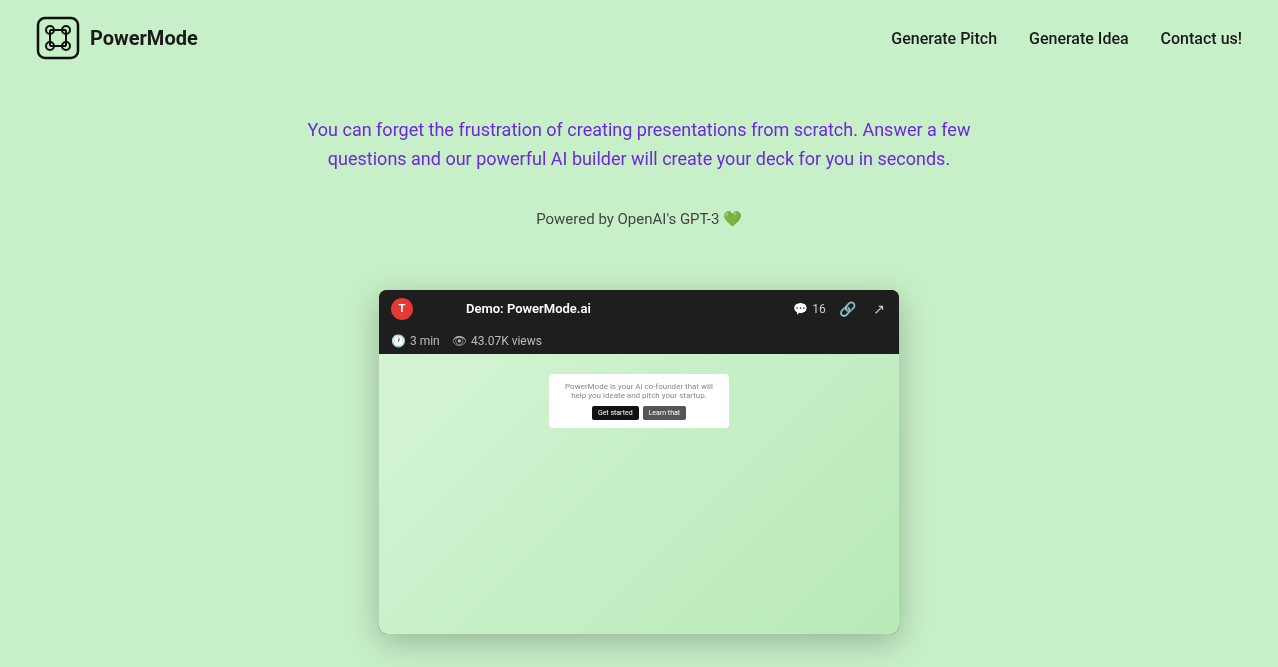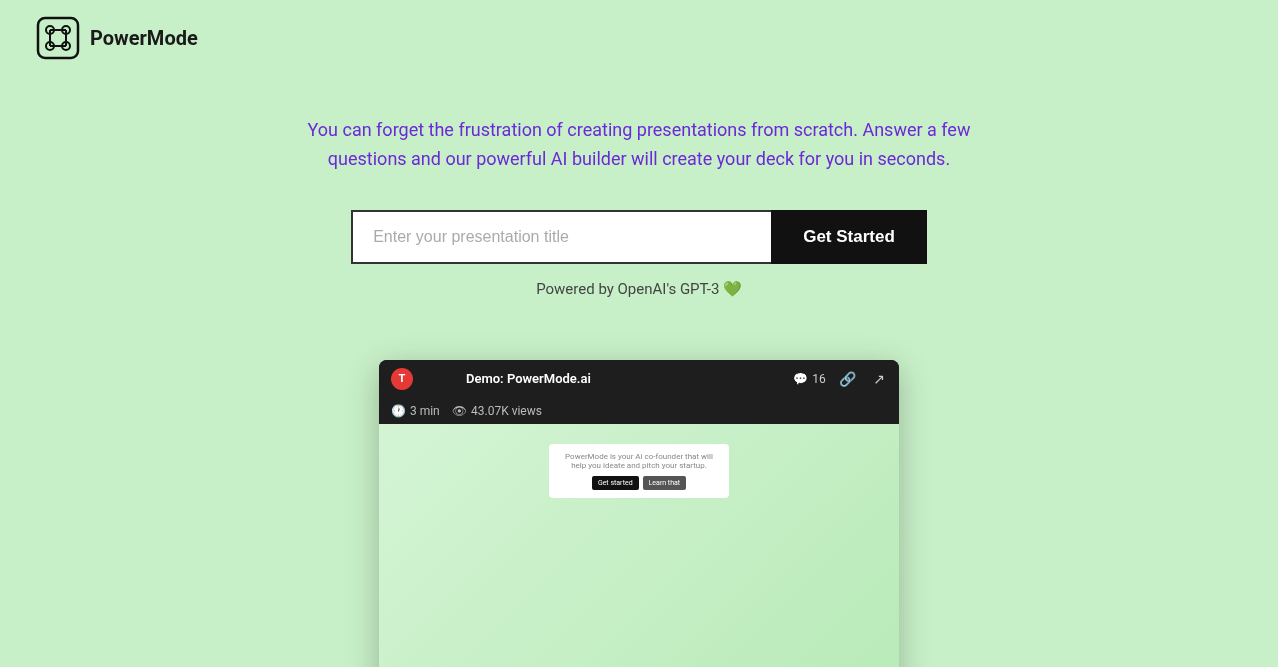--- a/index.html
+++ b/index.html
@@ -268,29 +268,30 @@
       <circle cx="30" cy="14" r="4" fill="none" stroke="#111" stroke-width="2"></circle>
       <circle cx="14" cy="30" r="4" fill="none" stroke="#111" stroke-width="2"></circle>
       <circle cx="30" cy="30" r="4" fill="none" stroke="#111" stroke-width="2"></circle>
       <line x1="14" y1="14" x2="30" y2="14" stroke="#111" stroke-width="2"></line>
       <line x1="14" y1="14" x2="14" y2="30" stroke="#111" stroke-width="2"></line>
       <line x1="30" y1="14" x2="30" y2="30" stroke="#111" stroke-width="2"></line>
       <line x1="14" y1="30" x2="30" y2="30" stroke="#111" stroke-width="2"></line>
     </svg>
     <span class="logo-text">PowerMode</span>
   </div>
+  <div class="nav-links">
+    <a class="nav-link">Generate Pitch</a>
+    <a class="nav-link">Generate Idea</a>
+    <a class="nav-link">Contact us!</a>
+  </div>
 </nav>
 
 <div class="hero">
   <p class="hero-subtitle">You can forget the frustration of creating presentations from scratch. Answer a few questions and our powerful AI builder will create your deck for you in seconds.</p>
 
-  <div class="input-row">
-    <input class="title-input" type="text" placeholder="Enter your presentation title" style="">
-    <button class="get-started-btn">Get Started</button>
-  </div>
 
   <p class="powered-by">
     <span>Powered by OpenAI's GPT-3</span> <span class="green-heart">💚</span>
   </p>
 </div>
 
 <div class="video-section">
   <div class="video-card">
 
     <div class="video-top-bar">

